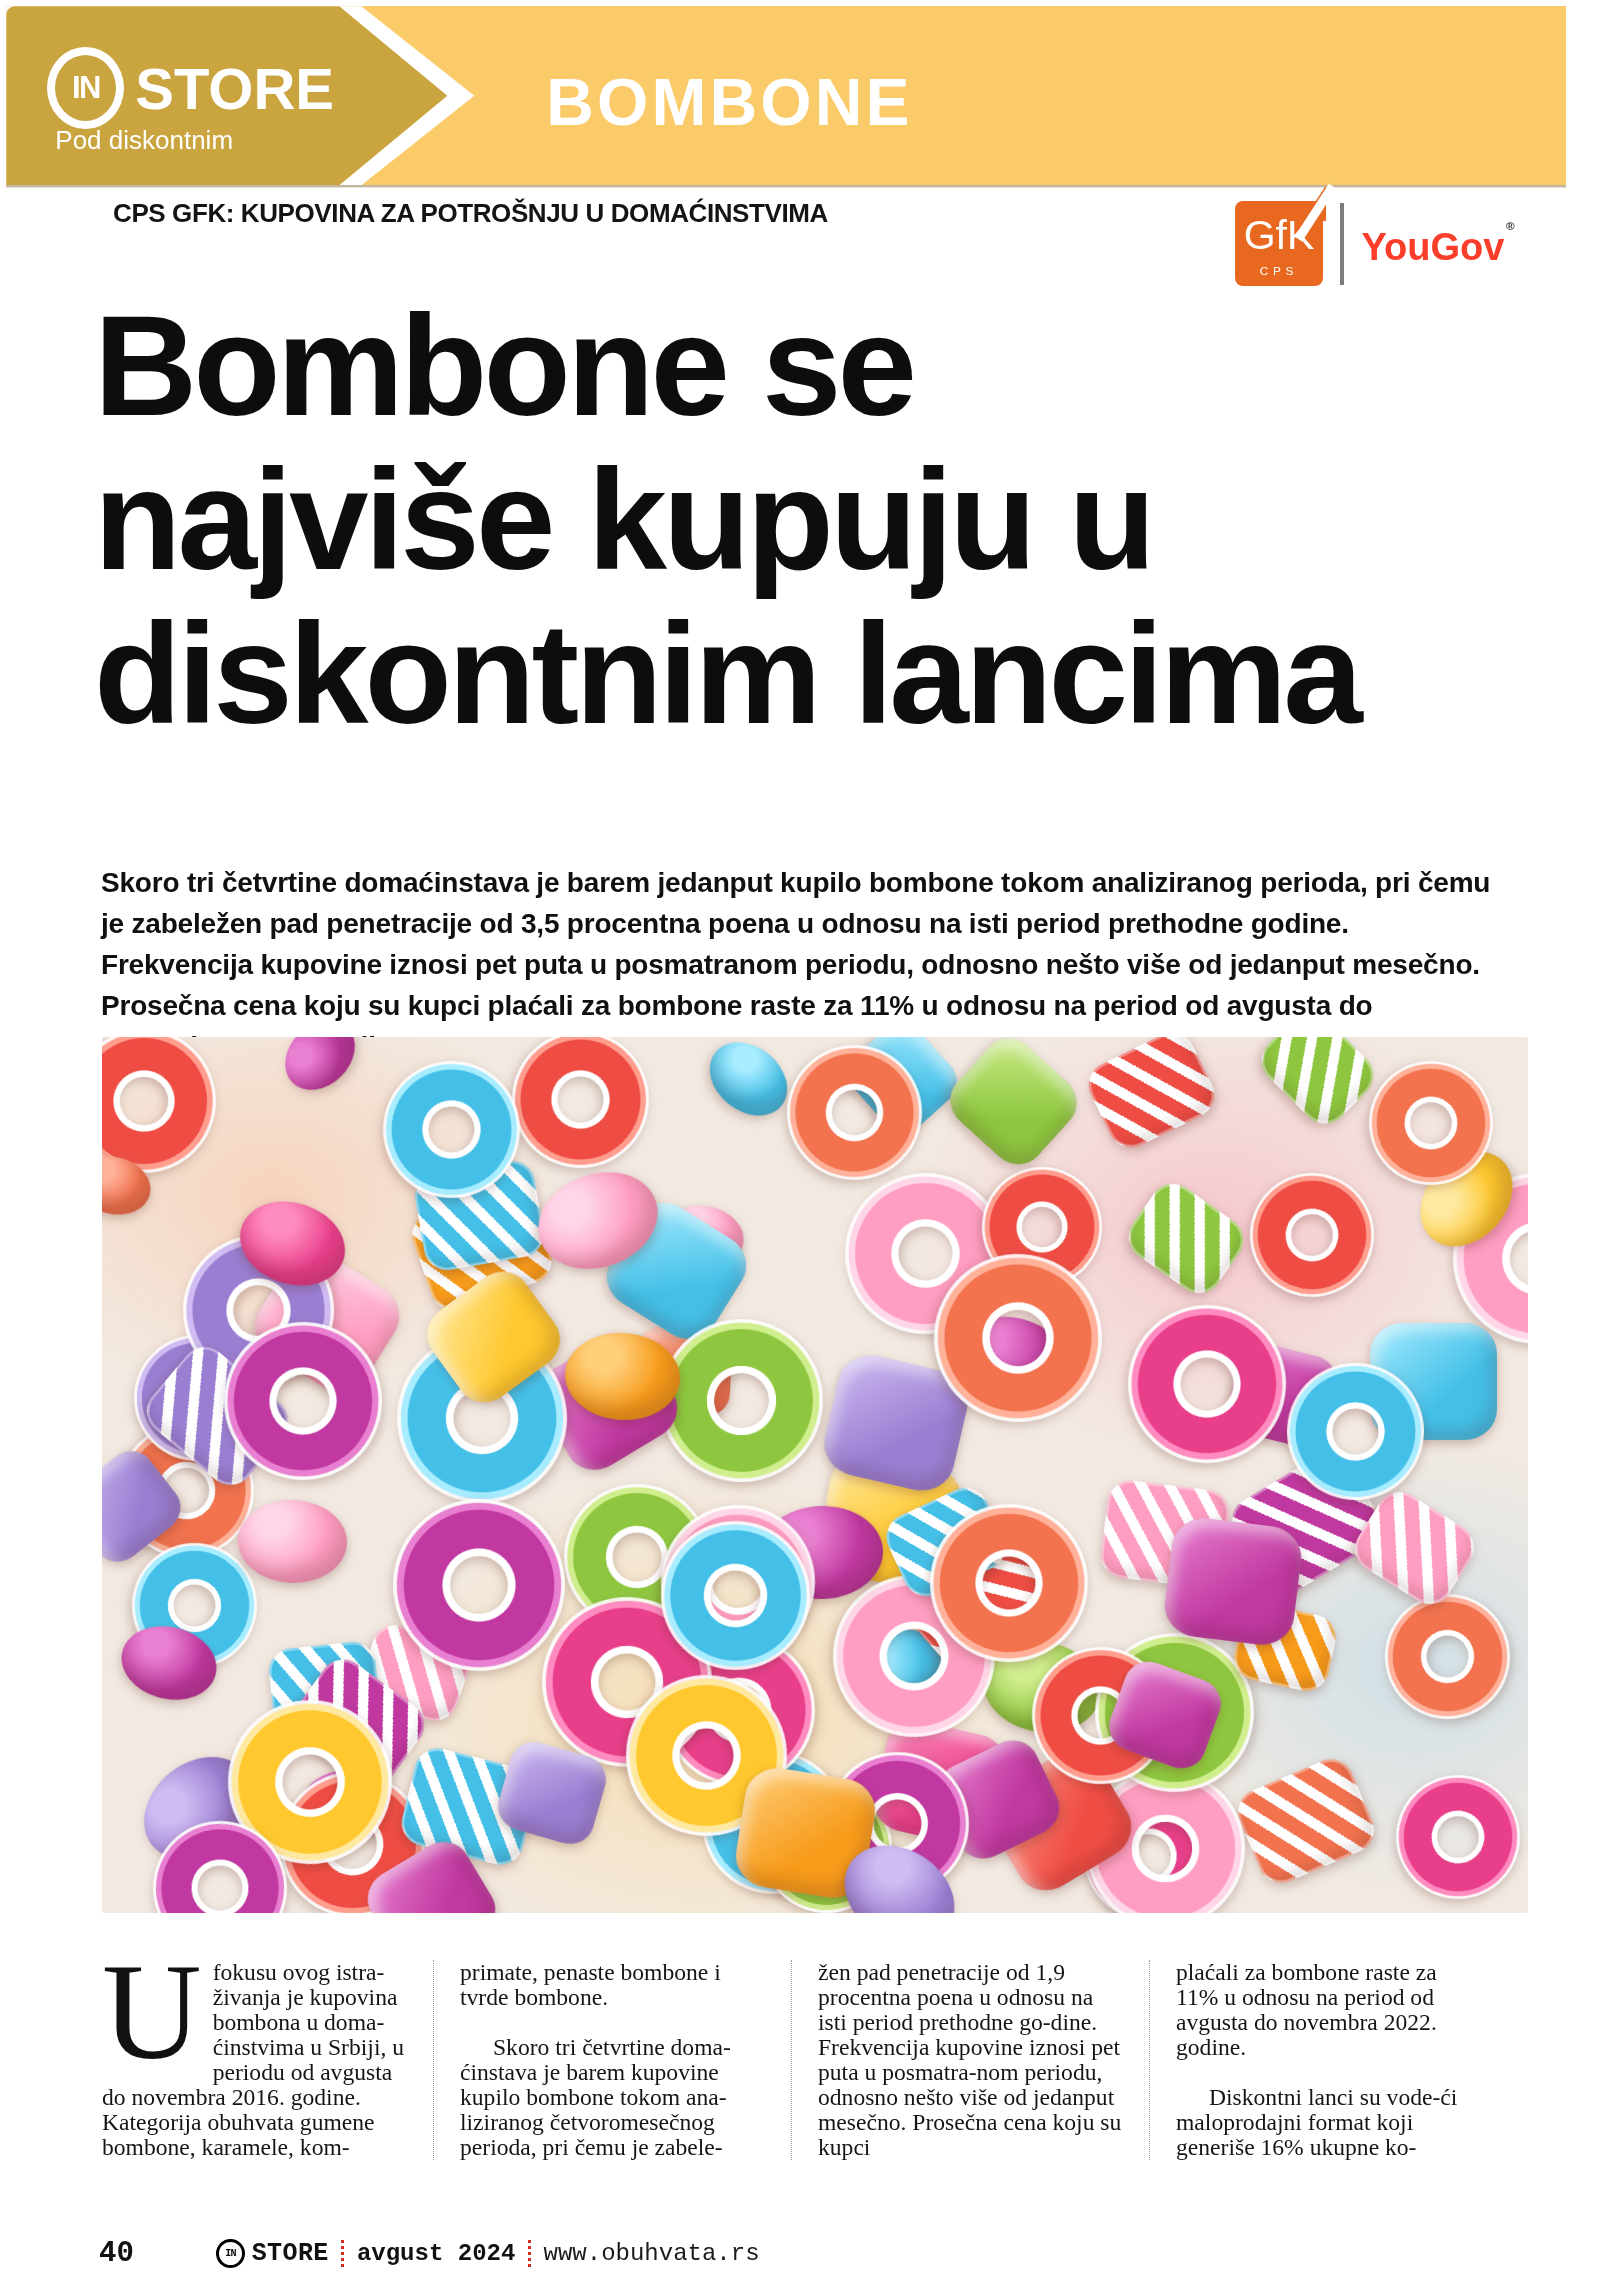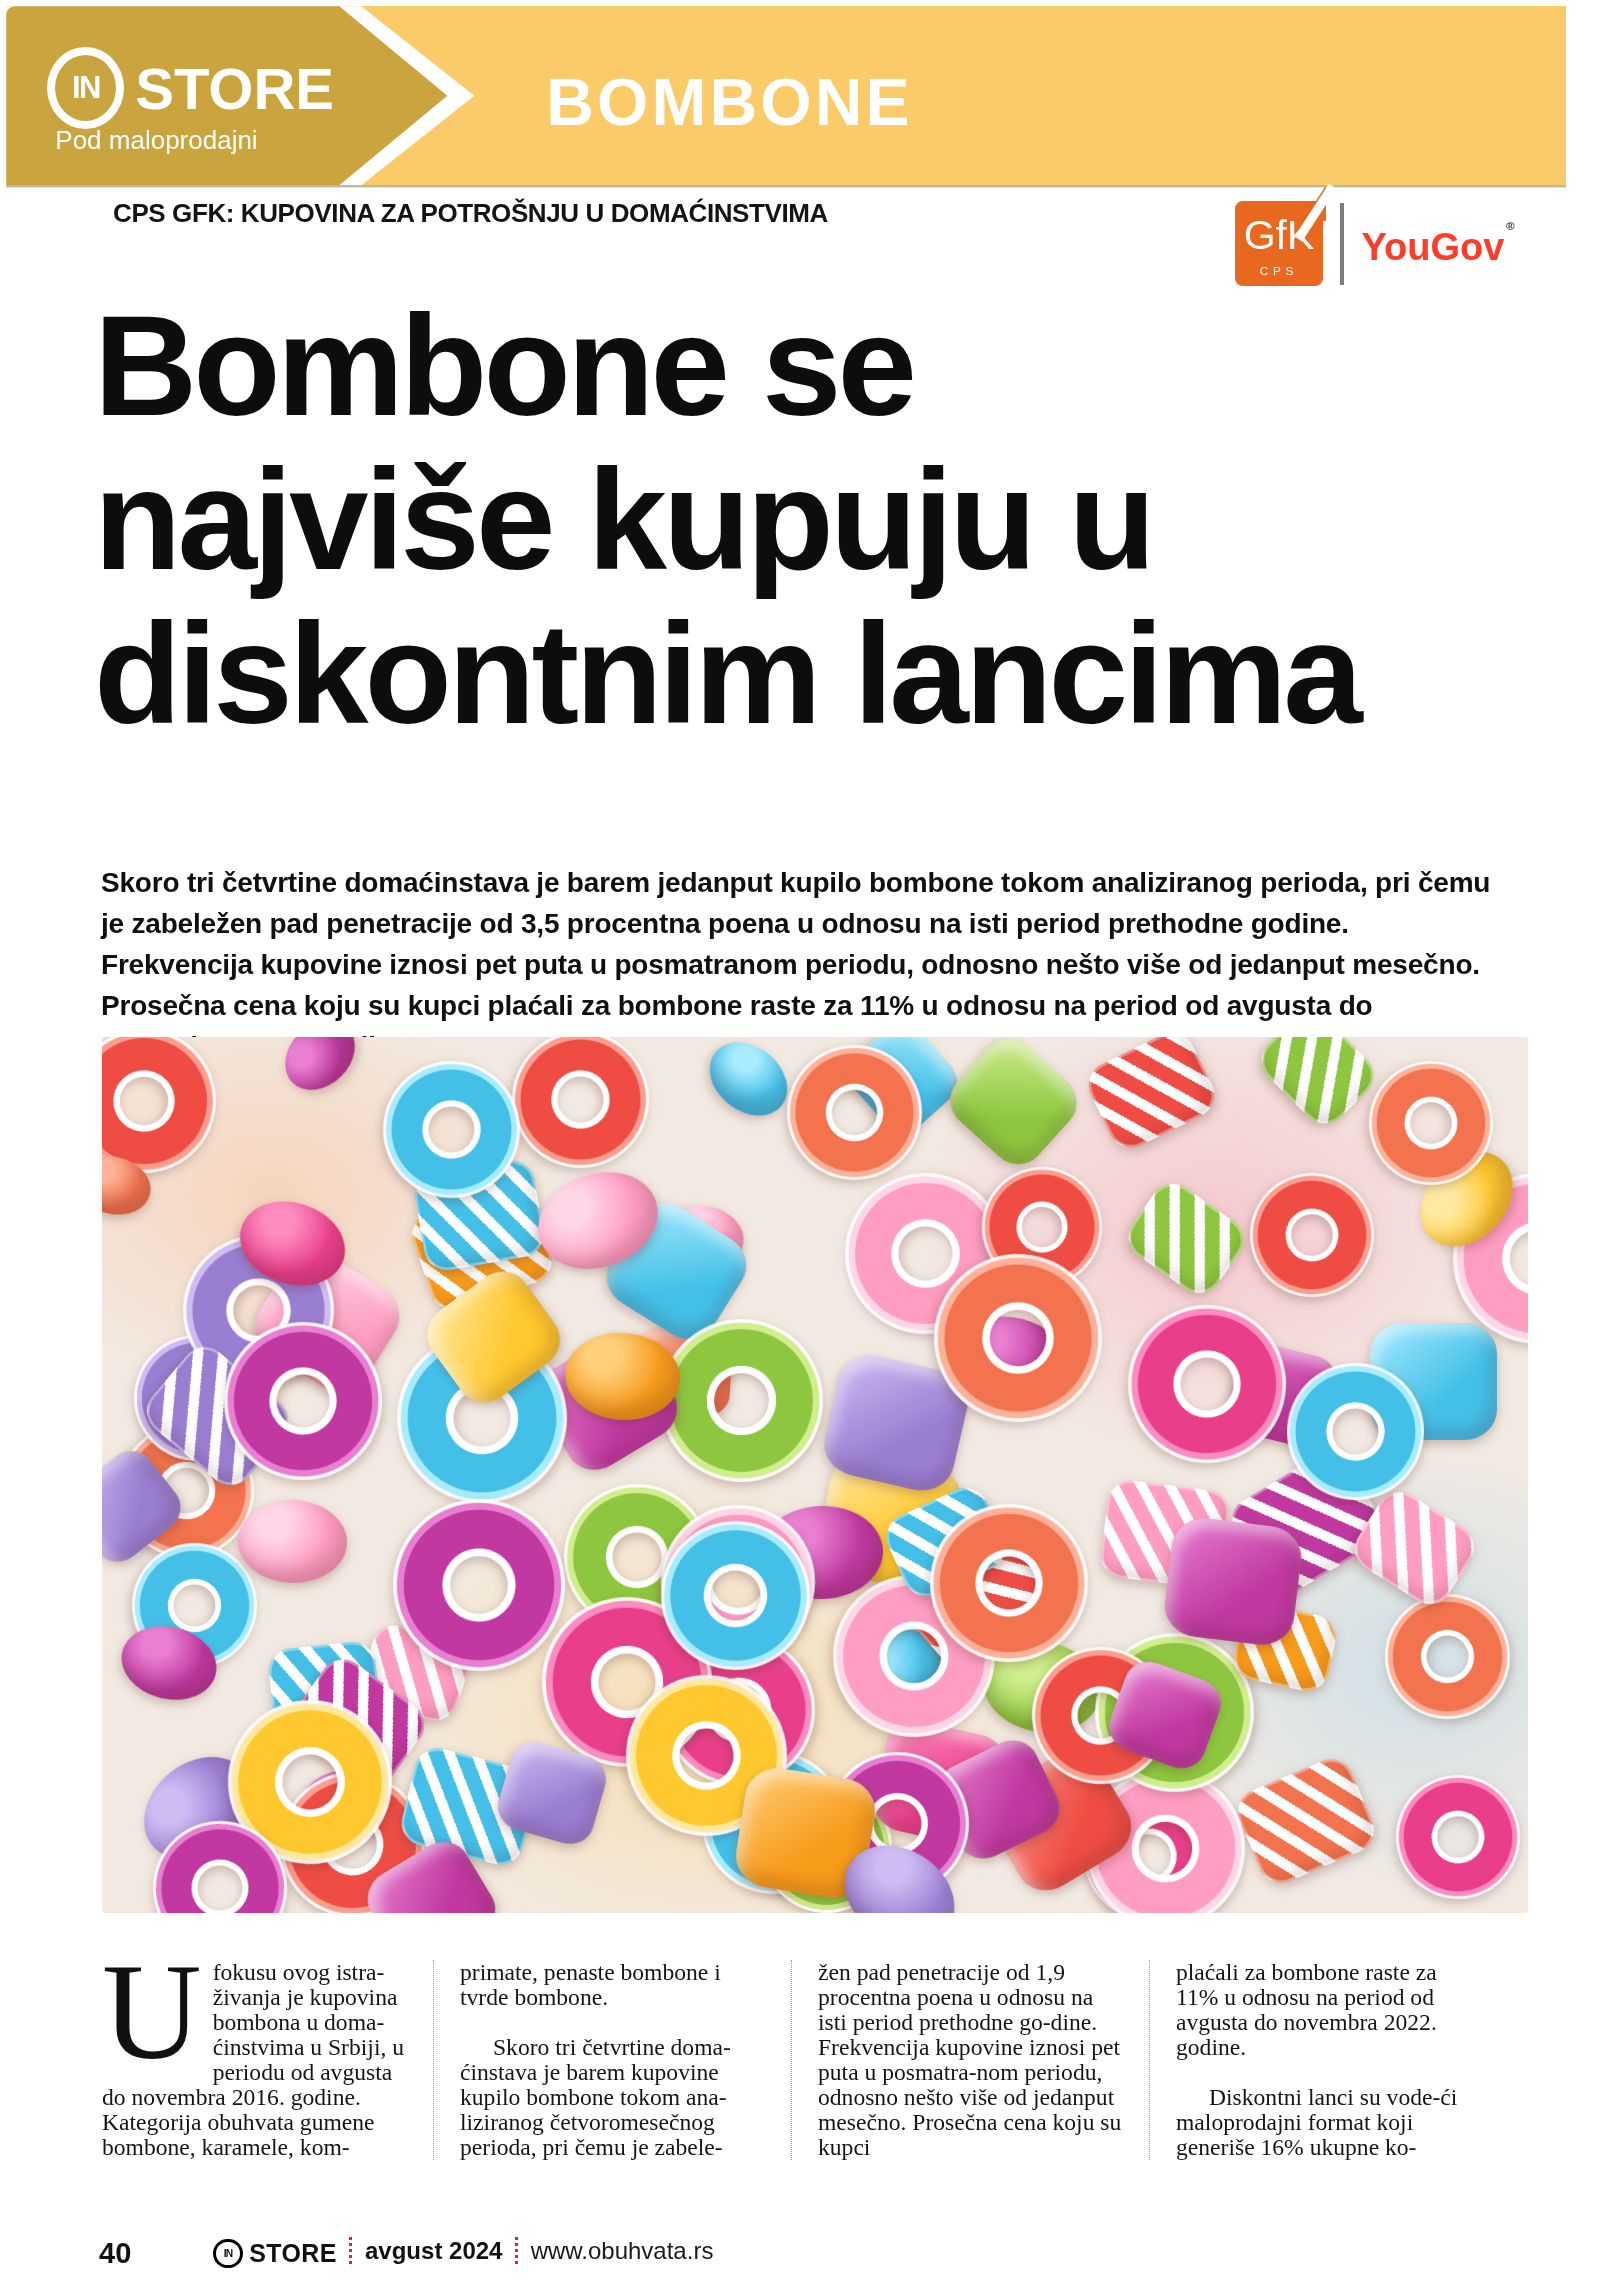--- a/index.html
+++ b/index.html
@@ -100,21 +100,21 @@
   .col + .col{border-left:1.6px dotted #9b9b9b;padding-left:26px;margin-left:25px;}
   .col p{margin:0;}
   .col p.indent{margin-top:25px;text-indent:33px;}
   .dropcap{
     float:left;font-size:138px;line-height:93px;height:96px;
     padding:4.7px 11px 0 0;font-weight:400;color:#111;
     font-family:"Liberation Serif",serif;
   }
 
   
-  .footer{position:absolute;left:99px;top:2237px;display:flex;color:#111;}
+  .footer{position:absolute;left:99px;top:2237px;display:flex;align-items:center;color:#111;font-family:Liberation Mono, monospace;}
   .page-num{font-size:29px;font-weight:800;}
   .footer-brand{display:flex;align-items:center;margin-left:82px;}
   .footer-circle{
     width:23.6px;height:23.6px;border:3.1px solid #000;border-radius:50%;
     display:flex;align-items:center;justify-content:center;
     font-size:10.2px;font-weight:800;letter-spacing:-0.8px;
   }
   .footer-word{font-size:25px;font-weight:900;margin-left:6.3px;letter-spacing:0.4px;}
   .footer-sep{height:27px;border-left:3.1px dotted #d42b20;margin:0 12.6px;}
   .footer-issue{font-size:24px;font-weight:700;}
@@ -127,21 +127,21 @@
 
   <div class="banner">
     <div class="banner-white-arrow"></div>
     <div class="banner-dark"></div>
     <div class="brand">
       <div class="brand-circle">
         <span>IN</span>
       </div>
       <span class="brand-word">STORE</span>
     </div>
-    <div class="brand-tagline">Pod maloprodajni</div>
+    <div class="brand-tagline">Pod diskontnim</div>
     <div class="section-title">BOMBONE</div>
   </div>
 
   <div class="kicker">CPS GFK: KUPOVINA ZA POTROŠNJU U DOMAĆINSTVIMA</div>
 
   <div class="partners">
     <div class="gfk">
       <span class="gfk-word">GfK</span>
       <span class="gfk-sub">CPS</span>
     </div>

